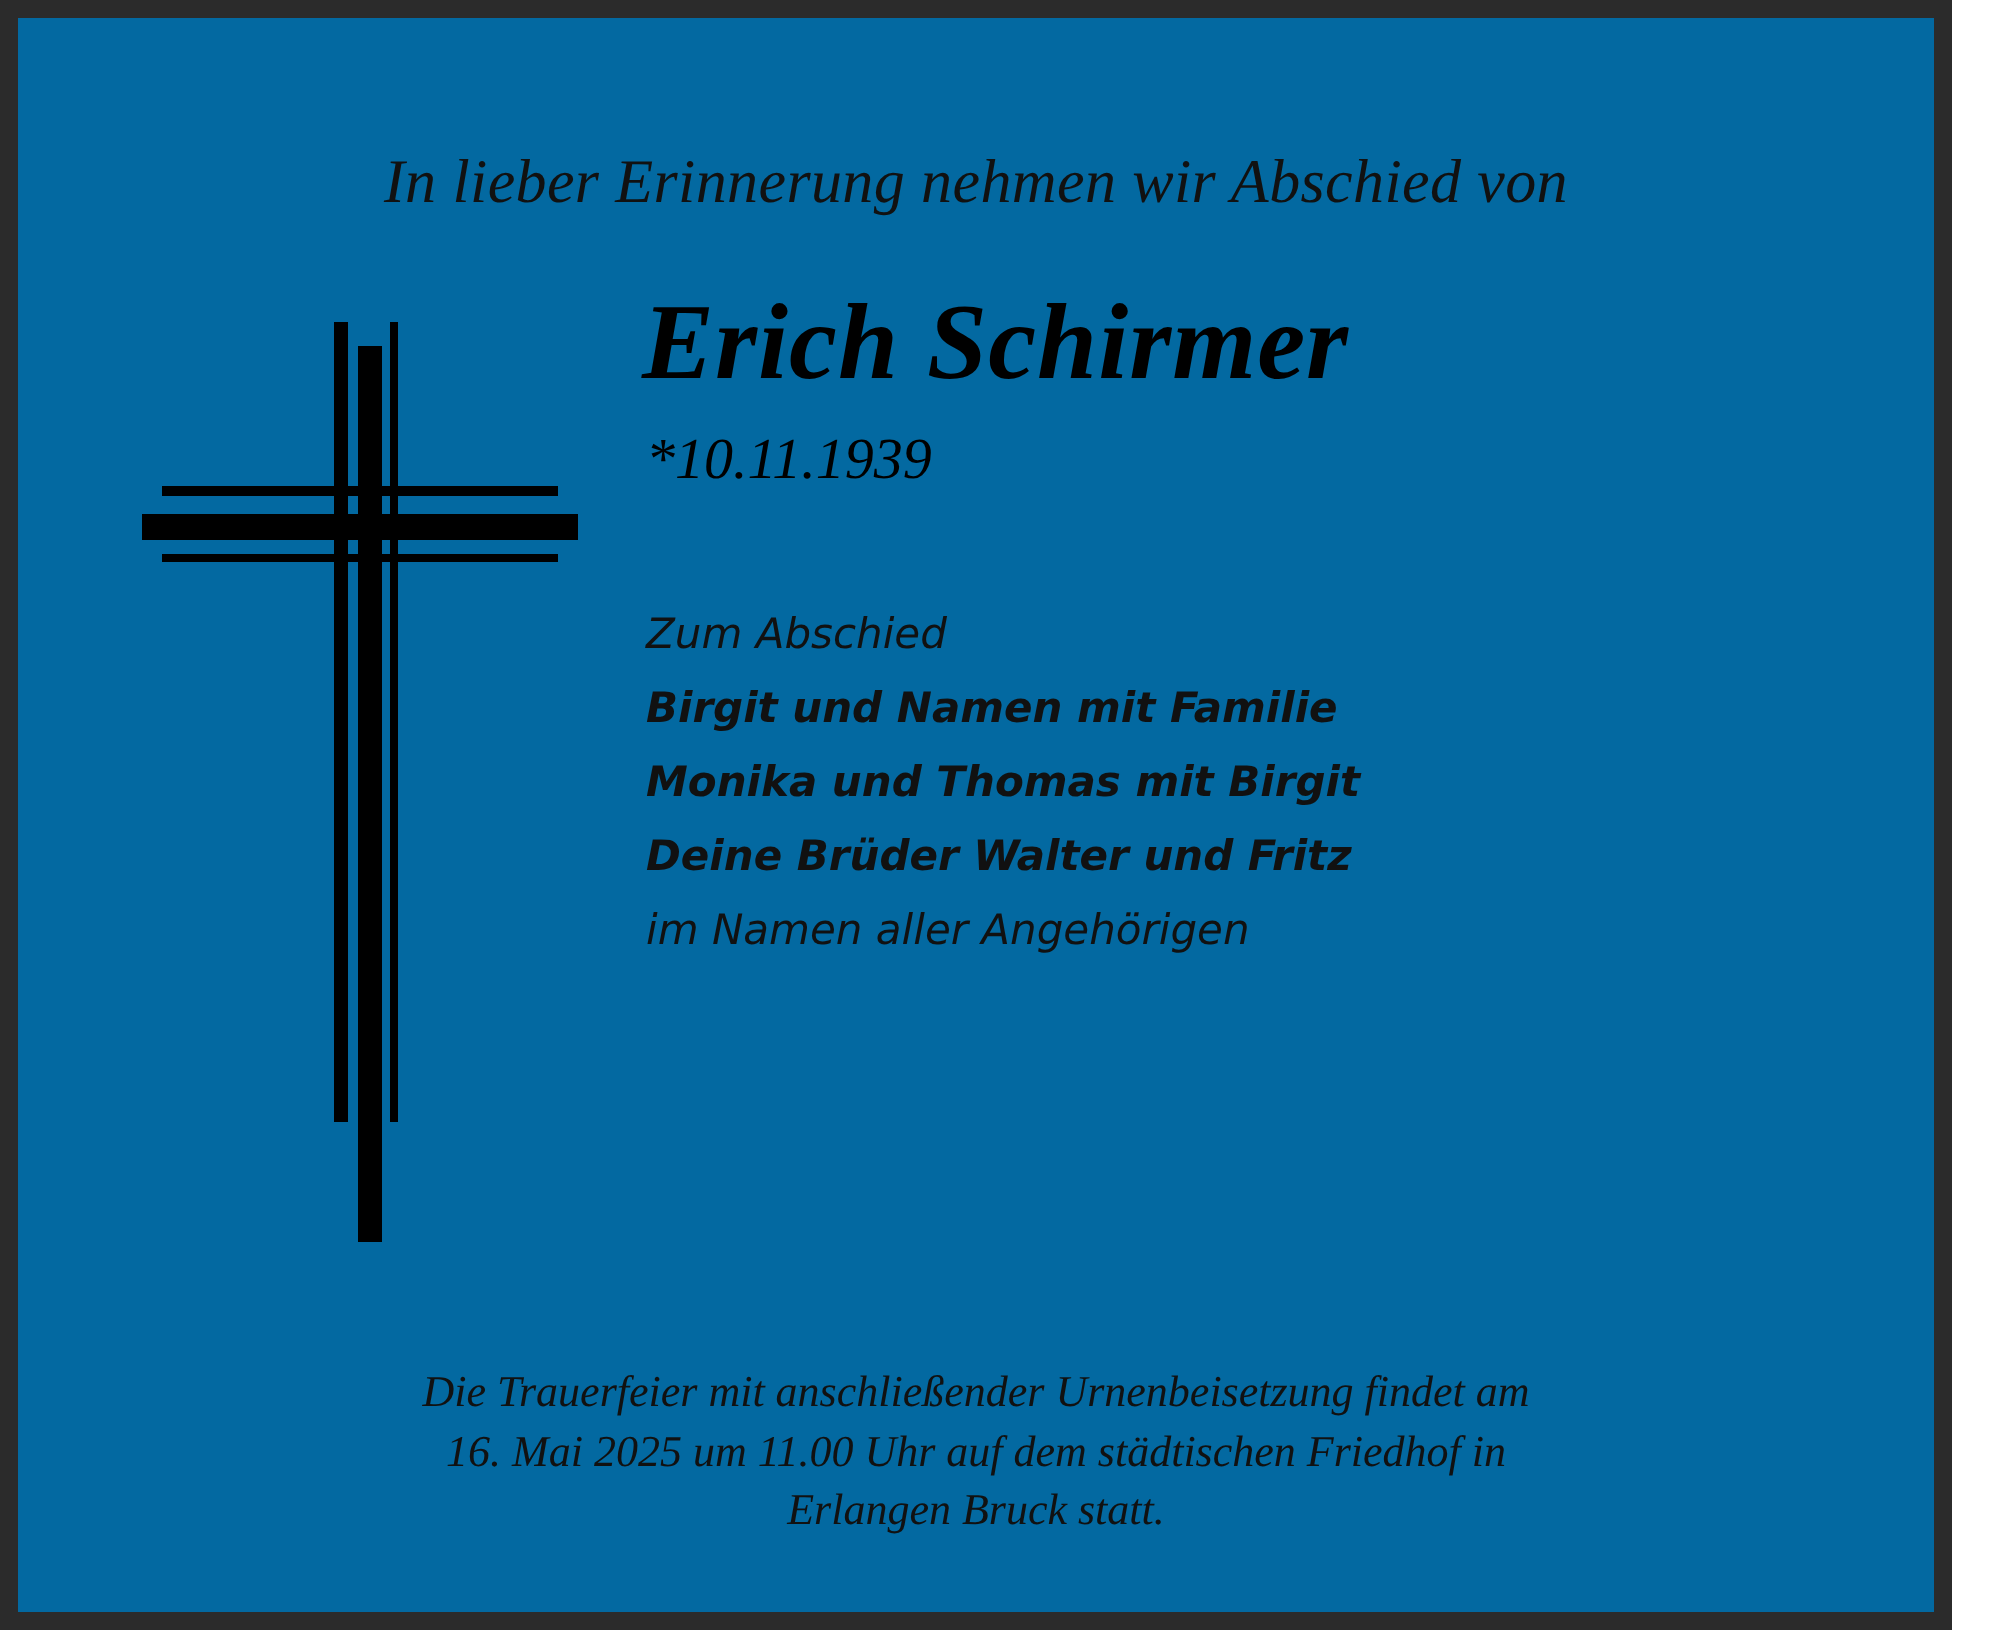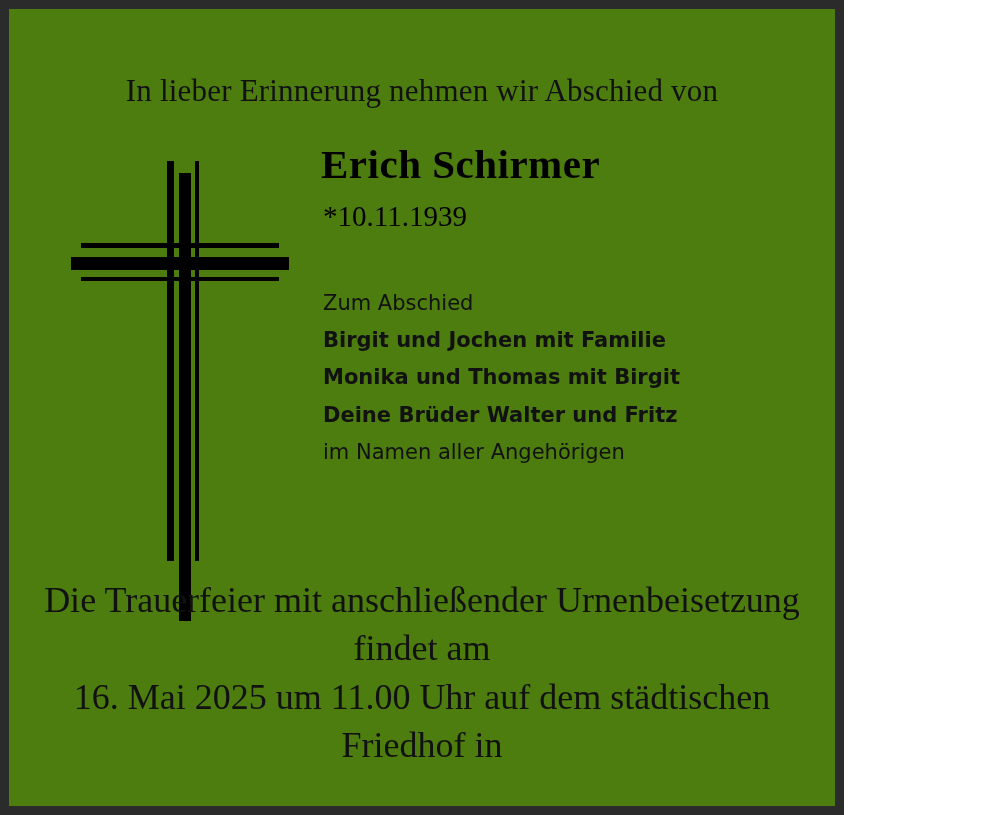--- a/index.html
+++ b/index.html
@@ -10,25 +10,26 @@
   body {
     width: 1000px;
     height: 815px;
     font-family: "Liberation Serif", serif;
     color: #000000;
     overflow: hidden;
   }
   .notice {
     position: relative;
     box-sizing: border-box;
-    width: 844px;
+    width: 976px;
     height: 815px;
-    background: #4d7c0f;
+    background: #0369a1;
     border: 9px solid #2b2b2b;
     padding: 0;
+    font-style: italic;
   }
 
   .headline {
     text-align: center;
     font-family: "Liberation Serif", serif;
     font-size: 31px;
     letter-spacing: 0.2px;
     color: #111111;
     margin-top: 64px;
   }
@@ -67,21 +68,21 @@
   
   .right {
     position: absolute;
     left: 300px;
     right: 30px;
     top: 0;
   }
   .name {
     font-family: "Liberation Serif", serif;
     font-weight: bold;
-    font-size: 41px;
+    font-size: 54px;
     letter-spacing: 0.5px;
     line-height: 1.05;
     white-space: nowrap;
     margin-left: 12px;
   }
   .dates {
     margin-top: 14px;
     margin-left: 14px;
     font-family: "Liberation Serif", serif;
     font-size: 29px;
@@ -103,21 +104,21 @@
   }
 
   
   .footer {
     position: absolute;
     left: 30px;
     right: 30px;
     bottom: 36px;
     text-align: center;
     font-family: "Liberation Serif", serif;
-    font-size: 36px;
+    font-size: 22px;
     line-height: 1.35;
     color: #111;
   }
 </style>
 </head>
 <body>
 
 <div class="notice">
 
   <div class="headline">In lieber Erinnerung nehmen wir Abschied von</div>
@@ -136,27 +137,28 @@
     <div class="right">
 
       <div class="name">Erich Schirmer</div>
 
       <div class="dates">
         <span>*10.11.1939</span>
       </div>
 
       <div class="farewell">
         <div>Zum Abschied</div>
-        <div class="bold">Birgit und Jochen mit Familie</div>
+        <div class="bold">Birgit und Namen mit Familie</div>
         <div class="bold">Monika und Thomas mit Birgit</div>
         <div class="bold">Deine Brüder Walter und Fritz</div>
         <div>im Namen aller Angehörigen</div>
       </div>
 
     </div>
   </div>
 
   <div class="footer">
     <div>Die Trauerfeier mit anschließender Urnenbeisetzung findet am</div>
     <div>16. Mai 2025 um 11.00 Uhr auf dem städtischen Friedhof in</div>
+    <div>Erlangen Bruck statt.</div>
   </div>
 
 </div>
 
 </body></html>

